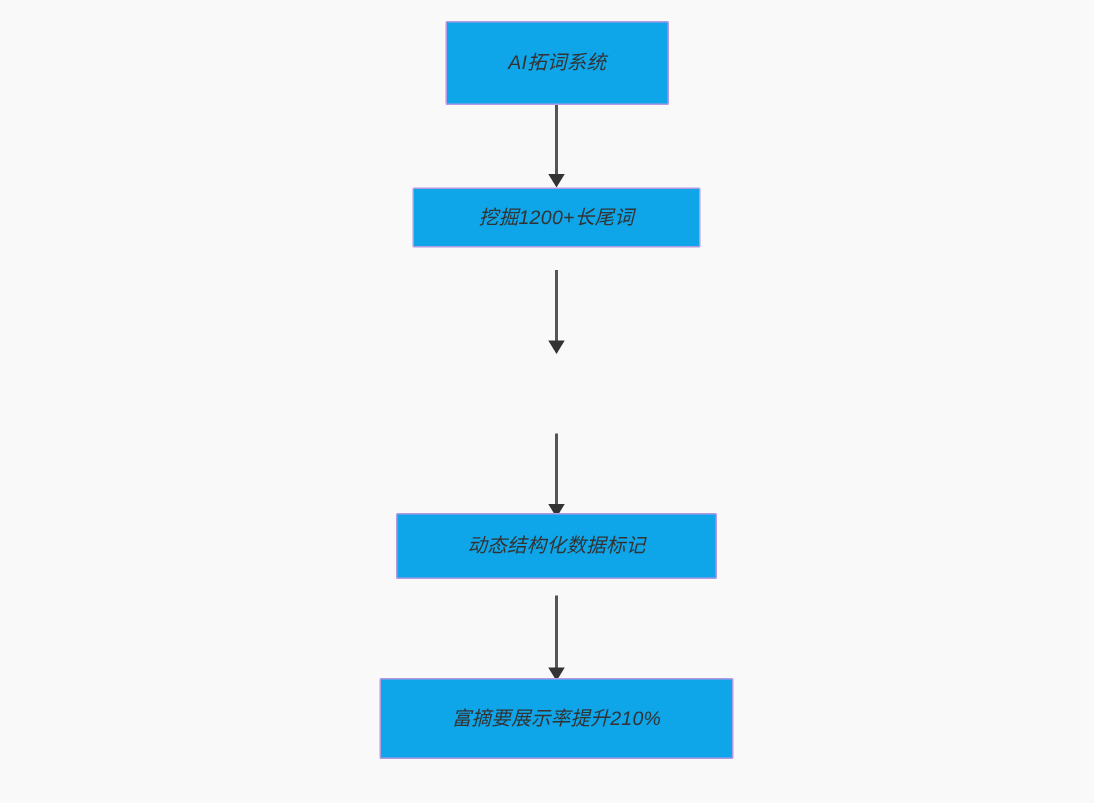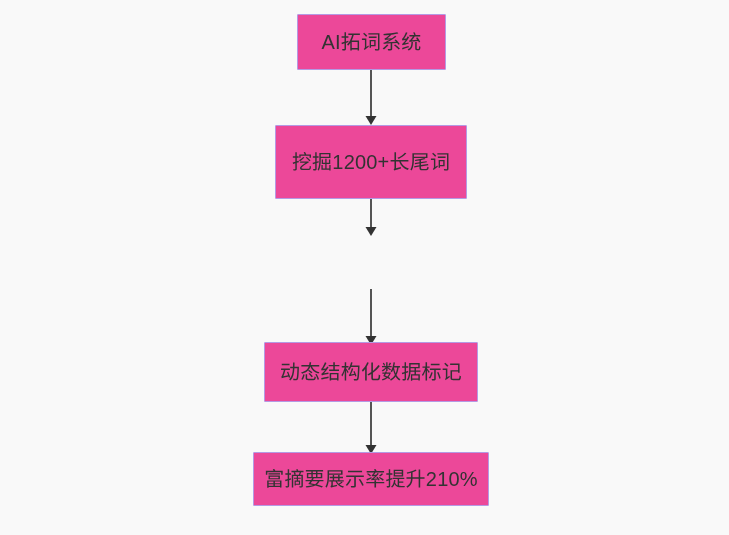--- a/index.html
+++ b/index.html
@@ -16,31 +16,32 @@
   }
   #flow-canvas {
     position: relative;
     width: 729px;
     height: 535px;
     background: #f9f9f9;
   }
   .node {
     position: absolute;
     box-sizing: border-box;
-    background: #ec4899;
+    background: #0ea5e9;
     border: 1.6px solid #b49ae4;
     border-radius: 1px;
     display: flex;
     align-items: center;
     justify-content: center;
     color: #333333;
-    font-size: 20px;
+    font-size: 13px;
     line-height: 1.2;
     letter-spacing: 0.2px;
     white-space: nowrap;
+    font-style: italic;
     -webkit-font-smoothing: antialiased;
   }
   .node-label {
     display: block;
     text-align: center;
     color: #333333;
   }
   .edge {
     position: absolute;
     overflow: visible;
@@ -78,26 +79,26 @@
 
   <svg class="edge" style="left:361px; top:397px; width:20px; height:58px;" viewBox="0 0 20 58">
     <line class="edge-line" x1="10" y1="0" x2="10" y2="49"></line>
     <polygon class="edge-head" points="4.5,48 15.5,48 10,57"></polygon>
   </svg>
 
   <div class="node" style="left:297px; top:14px; width:149px; height:56px;">
     <span class="node-label">AI拓词系统</span>
   </div>
 
-  <div class="node" style="left:275px; top:125px; width:192px; height:74px;">
+  <div class="node" style="left:275px; top:125px; width:192px; height:40px;">
     <span class="node-label">挖掘1200+长尾词</span>
   </div>
 
 
-  <div class="node" style="left:264px; top:342px; width:214px; height:60px;">
+  <div class="node" style="left:264px; top:342px; width:214px; height:44px;">
     <span class="node-label">动态结构化数据标记</span>
   </div>
 
   <div class="node" style="left:253px; top:452px; width:236px; height:54px;">
     <span class="node-label">富摘要展示率提升210%</span>
   </div>
 
 </div>
 
 </body></html>

